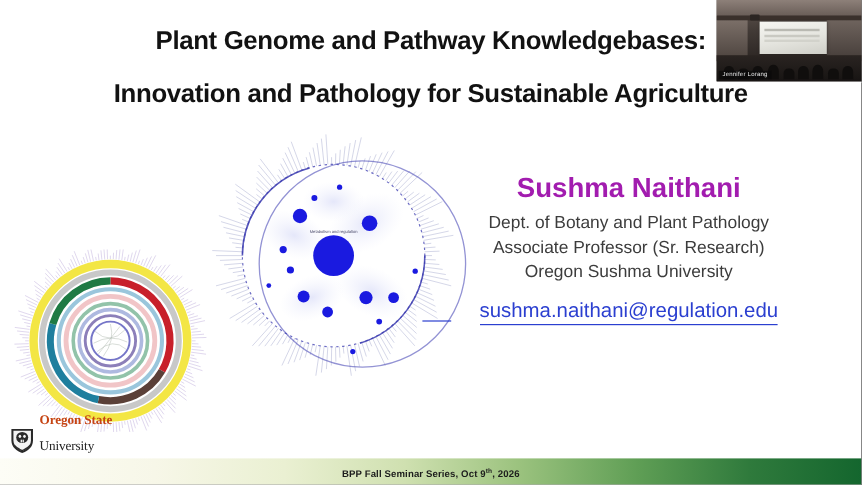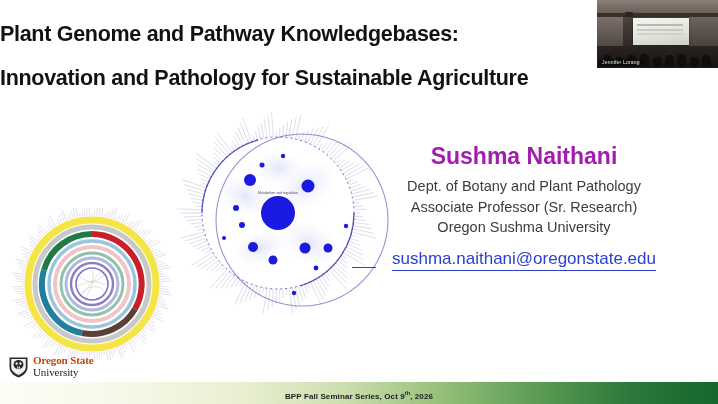--- a/index.html
+++ b/index.html
@@ -15,21 +15,21 @@
     overflow: hidden;
     font-family: "Liberation Sans", sans-serif;
   }
 
   
   .title-block {
     position: absolute;
     left: 0;
     top: 24px;
     width: 718px;
-    text-align: left;
+    text-align: center;
     z-index: 6;
   }
   .title-line {
     color: #121212;
     font-family: "Liberation Sans", sans-serif;
     font-weight: bold;
     font-size: 21.5px;
     letter-spacing: -0.3px;
     line-height: 1.0;
     white-space: nowrap;
@@ -214,21 +214,21 @@
     font-family: "Liberation Serif", serif;
     font-weight: bold;
     font-size: 11px;
     letter-spacing: -0.1px;
   }
   .osu-l2 {
     color: #232323;
     font-family: "Liberation Serif", serif;
     font-size: 11px;
     letter-spacing: -0.1px;
-    margin-top: 1px;
+    margin-top: 11px;
   }
 </style>
 </head>
 <body>
 
 <div id="slide">
 
   <div class="netgraph">
     <svg viewBox="0 0 270 210" width="270" height="210">
       <defs>
@@ -665,21 +665,21 @@
     </div>
     <div class="wc-label">Jennifer Lorang</div>
   </div>
 
   <div class="speaker">
     <div class="speaker-name">Sushma Naithani</div>
     <div class="speaker-line">Dept. of Botany and Plant Pathology</div>
     <div class="speaker-line">Associate Professor (Sr. Research)</div>
     <div class="speaker-line">Oregon Sushma University</div>
     <div class="email-underline-lead"></div>
-    <a class="speaker-email" href="#">sushma.naithani@oregonstate.edu</a>
+    <a class="speaker-email" href="#">sushma.naithani@regulation.edu</a>
   </div>
 
   <div class="osu-logo">
     <svg class="osu-crest" viewBox="0 0 21 22">
       <path d="M1.5 1.5 H19.5 V11 C19.5 16.5 15 20 10.5 21.5 C6 20 1.5 16.5 1.5 11 Z" fill="#2a2a2a"></path>
       <path d="M3.2 3 H17.8 V10.8 C17.8 15.2 14.2 18.3 10.5 19.7 C6.8 18.3 3.2 15.2 3.2 10.8 Z" fill="#f2f2f2"></path>
       <ellipse cx="10.5" cy="8.6" rx="5" ry="4.6" fill="#2a2a2a"></ellipse>
       <ellipse cx="8.6" cy="7.6" rx="1.1" ry="1.3" fill="#f2f2f2"></ellipse>
       <ellipse cx="12.4" cy="7.6" rx="1.1" ry="1.3" fill="#f2f2f2"></ellipse>
       <rect x="9.2" y="10.4" width="1.1" height="2.3" fill="#f2f2f2"></rect>

